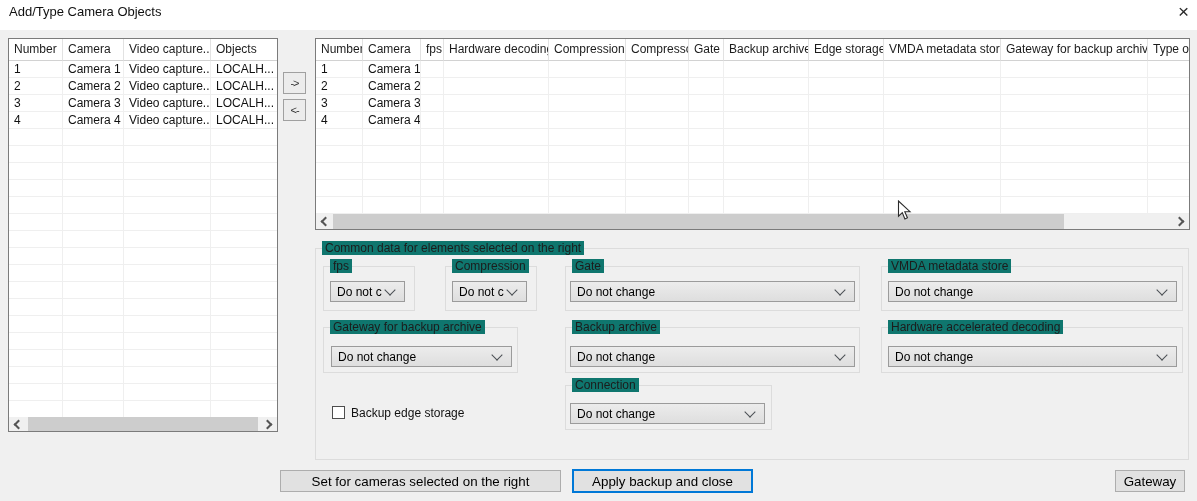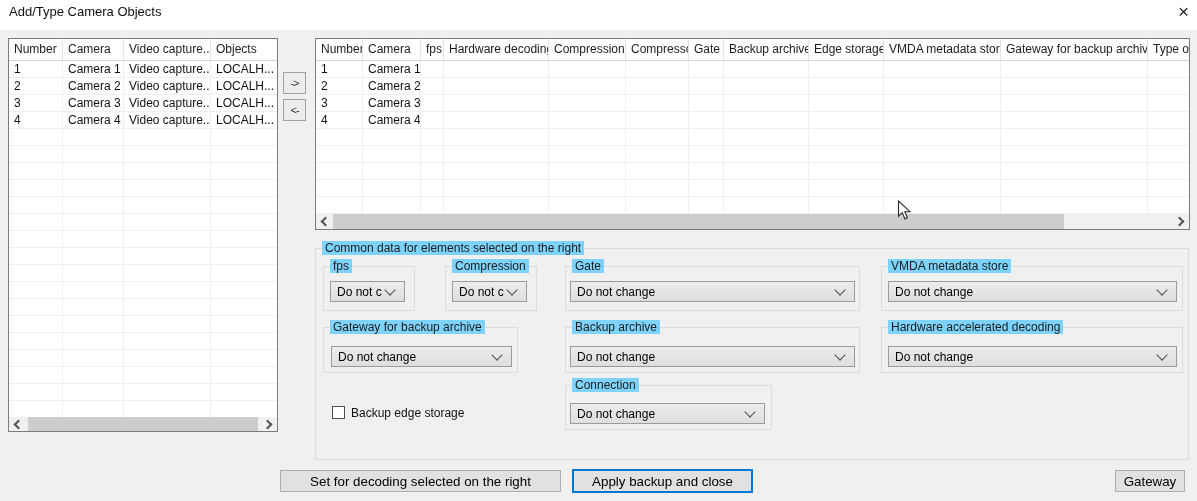--- a/index.html
+++ b/index.html
@@ -35,21 +35,21 @@
   .sthumb{position:absolute;top:0;bottom:0;background:#cdcdcd;}
 
   
   .xferbtn{position:absolute;width:23px;height:22px;box-sizing:border-box;
     background:#ececec;border:1px solid #a0a0a0;
     display:flex;align-items:center;justify-content:center;
     font-size:11px;color:#333;letter-spacing:-1px;}
 
   
   .group{position:absolute;border:1px solid #dcdcdc;box-sizing:border-box;}
-  .glabel{position:absolute;top:-8px;left:6px;background:#7dd3fc;padding:0 3px;white-space:nowrap;color:#1c1c1c;}
+  .glabel{position:absolute;top:-8px;left:6px;background:#0f766e;padding:0 3px;white-space:nowrap;color:#1c1c1c;}
 
   
   .combo{position:absolute;height:21px;box-sizing:border-box;
     background:linear-gradient(#ececec,#dedede);border:1px solid #9b9b9b;
     display:flex;align-items:center;}
   .combo-val{flex:1;padding-left:6px;white-space:nowrap;overflow:hidden;color:#000;}
   .combo-chev{width:7px;height:7px;border-right:1.6px solid #4a4f54;border-bottom:1.6px solid #4a4f54;
     transform:rotate(45deg);margin:-4px 10px 0 4px;flex:0 0 auto;}
 
   
@@ -438,19 +438,19 @@
   <span class="glabel">Connection</span>
 </div>
 <div class="combo" style="left:570px;top:403px;width:195px;">
   <span class="combo-val">Do not change</span>
   <span class="combo-chev"></span>
 </div>
 
 <span class="checkbox-box" style="left:332px;top:406px;"></span>
 <span class="checkbox-label" style="left:351px;top:406px;position:absolute;">Backup edge storage</span>
 
-<button class="btn" style="left:280px;top:470px;width:281px;">Set for decoding selected on the right</button>
+<button class="btn" style="left:280px;top:470px;width:281px;">Set for cameras selected on the right</button>
 <button class="btn default" style="left:572px;top:469px;width:181px;">Apply backup and close</button>
 <button class="btn" style="left:1115px;top:470px;width:70px;">Gateway</button>
 
 <svg class="cursor" style="left:897px;top:200px;" width="15" height="22" viewBox="0 0 15 22">
   <path d="M1.5,1 L1.5,16.2 L5.3,12.6 L7.9,18.9 L10.4,17.8 L7.8,11.7 L13,11.7 Z" fill="#ffffff" stroke="#2a2a2a" stroke-width="1.1"></path>
 </svg>
 
 </body></html>

